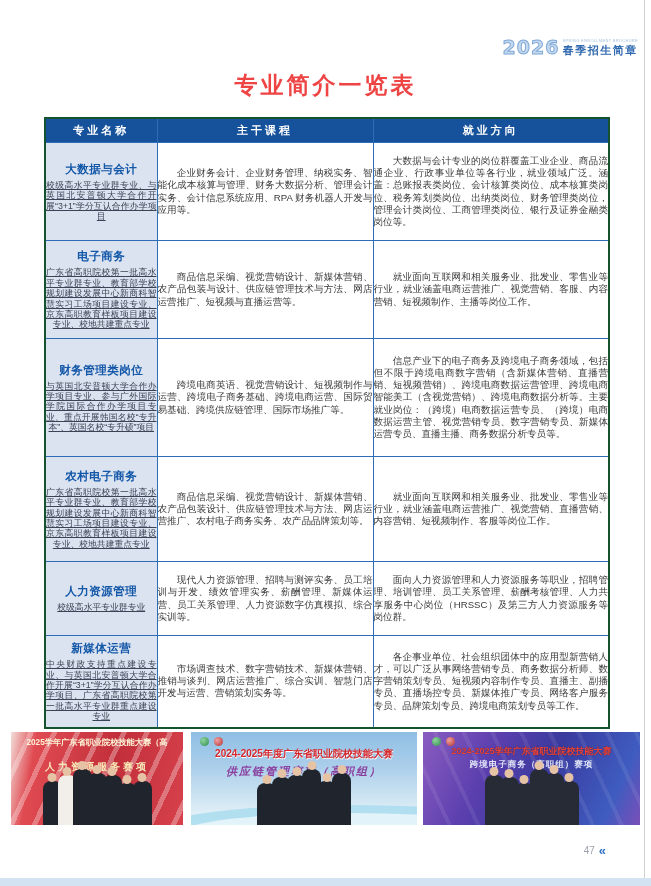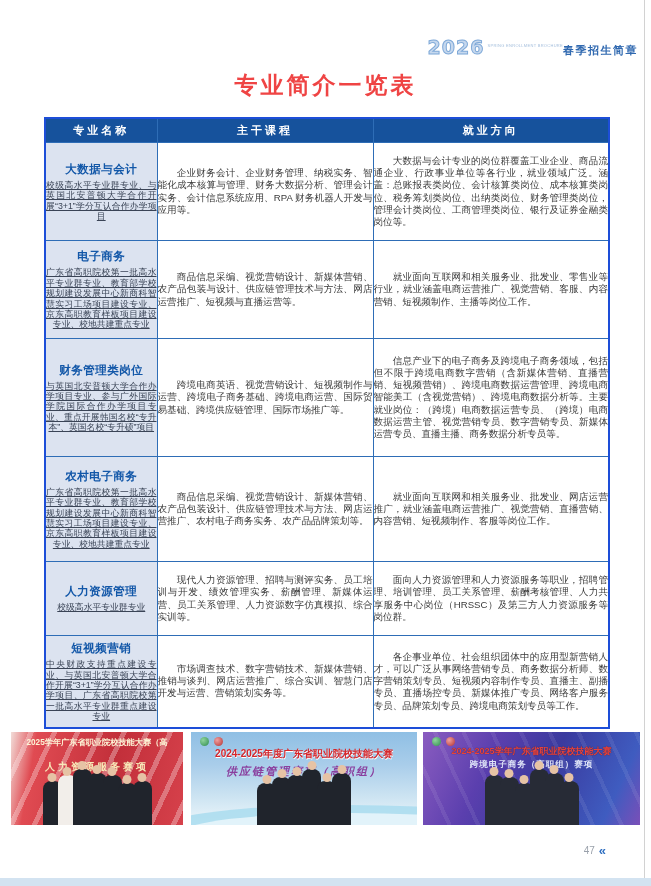--- a/index.html
+++ b/index.html
@@ -12,35 +12,35 @@
   .page-edge-right{position:absolute;top:0;bottom:8px;right:6px;width:1px;background:#d2d2d2;}
   .bottom-strip{position:absolute;left:0;right:0;bottom:0;height:8px;background:#d3e3f1;}
 
   
   .brand{position:absolute;top:38px;right:13px;display:flex;align-items:flex-end;gap:3px;text-align:center;}
   .brand-year{
     font-size:19px;font-weight:bold;line-height:1;
     color:#c6d8ee;-webkit-text-stroke:1px #7fa9d8;letter-spacing:1px;
     font-family:"DejaVu Sans",sans-serif;
   }
-  .brand-tag{display:flex;flex-direction:row;line-height:1.2;}
+  .brand-tag{display:flex;flex-direction:column;line-height:1.2;}
   .brand-en{font-size:4px;color:#a4bedc;white-space:nowrap;letter-spacing:.3px;}
   .brand-cn{font-size:11px;font-weight:bold;color:#3069b0;letter-spacing:1.5px;white-space:nowrap;}
 
   
   .page-title{
     position:absolute;top:70px;left:0;width:100%;margin:0;text-align:center;
     font-size:23px;font-weight:800;color:#ef4444;letter-spacing:3px;
   }
 
   
   table.majors{
     position:absolute;top:117px;left:44px;width:564px;
     border-collapse:collapse;table-layout:fixed;
-    border:2px solid #1d4ed8;
+    border:2px solid #14532d;
   }
   table.majors col.c1{width:112px;}
   table.majors col.c2{width:216px;}
   table.majors col.c3{width:236px;}
   table.majors th{
     background:#16529c;color:#ffffff;font-size:11px;font-weight:bold;
     height:23px;letter-spacing:3px;border:1px solid #2e6db6;padding:0;
   }
   table.majors td{border:1px solid #2e6db6;vertical-align:middle;overflow:hidden;padding:0;}
   tr.r1{height:98px;}tr.r2{height:98px;}tr.r3{height:118px;}
@@ -164,38 +164,38 @@
     </tr>
     <tr class="r4">
       <td class="name-cell">
         <div class="major-name">农村电子商务</div>
         <div class="major-sub">广东省高职院校第一批高水平专业群专业、教育部学校规划建设发展中心新商科智慧实习工场项目建设专业、京东高职教育样板项目建设专业、校地共建重点专业</div>
       </td>
       <td class="body-cell">
           <p>商品信息采编、视觉营销设计、新媒体营销、农产品包装设计、供应链管理技术与方法、网店运营推广、农村电子商务实务、农产品品牌策划等。</p>
         </td>
       <td class="body-cell">
-          <p>就业面向互联网和相关服务业、批发业、网店运营推广，就业涵盖电商运营推广、视觉营销、直播营销、内容营销、短视频制作、客服等岗位工作。</p>
+          <p>就业面向互联网和相关服务业、批发业、零售业等行业，就业涵盖电商运营推广、视觉营销、直播营销、内容营销、短视频制作、客服等岗位工作。</p>
         </td>
     </tr>
     <tr class="r5">
       <td class="name-cell">
         <div class="major-name">人力资源管理</div>
         <div class="major-sub">校级高水平专业群专业</div>
       </td>
       <td class="body-cell">
           <p>现代人力资源管理、招聘与测评实务、员工培训与开发、绩效管理实务、薪酬管理、新媒体运营、员工关系管理、人力资源数字仿真模拟、综合实训等。</p>
         </td>
       <td class="body-cell">
           <p>面向人力资源管理和人力资源服务等职业，招聘管理、培训管理、员工关系管理、薪酬考核管理、人力共享服务中心岗位（HRSSC）及第三方人力资源服务等岗位群。</p>
         </td>
     </tr>
     <tr class="r6">
       <td class="name-cell">
-        <div class="major-name">短视频营销</div>
+        <div class="major-name">新媒体运营</div>
         <div class="major-sub">中央财政支持重点建设专业、与英国北安普顿大学合作开展“3+1”学分互认合作办学项目、广东省高职院校第一批高水平专业群重点建设专业</div>
       </td>
       <td class="body-cell">
           <p>市场调查技术、数字营销技术、新媒体营销、推销与谈判、网店运营推广、综合实训、智慧门店开发与运营、营销策划实务等。</p>
         </td>
       <td class="body-cell">
           <p>各企事业单位、社会组织团体中的应用型新营销人才，可以广泛从事网络营销专员、商务数据分析师、数字营销策划专员、短视频内容制作专员、直播主、副播专员、直播场控专员、新媒体推广专员、网络客户服务专员、品牌策划专员、跨境电商策划专员等工作。</p>
         </td>
     </tr>
   </tbody>

